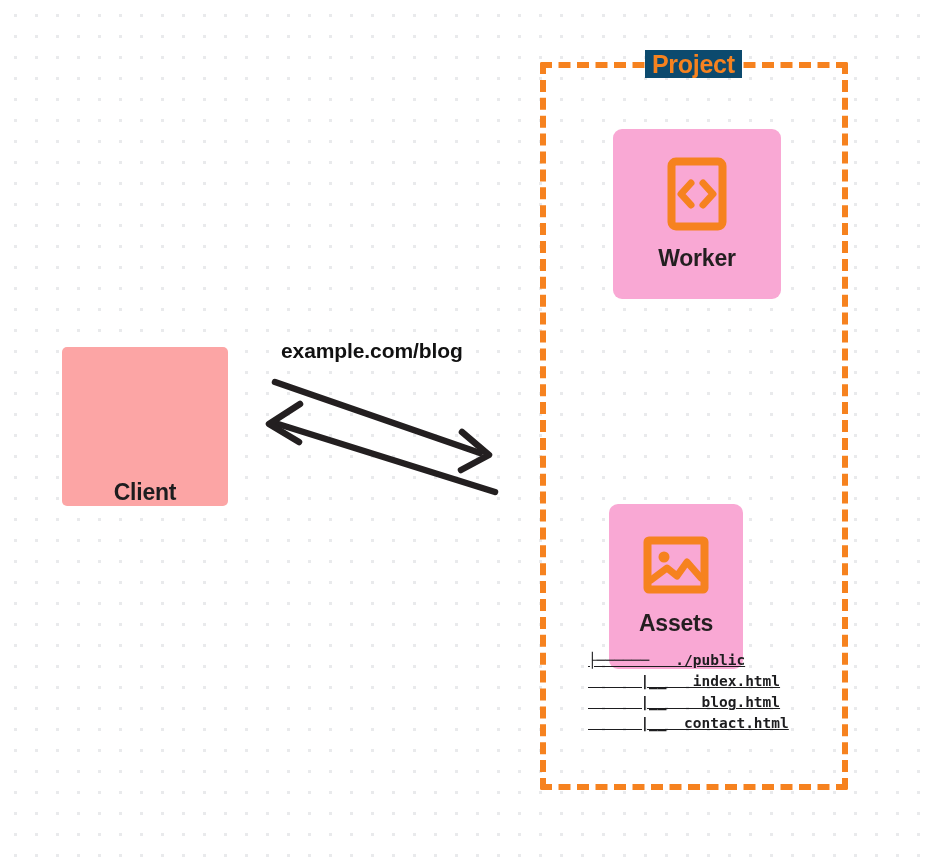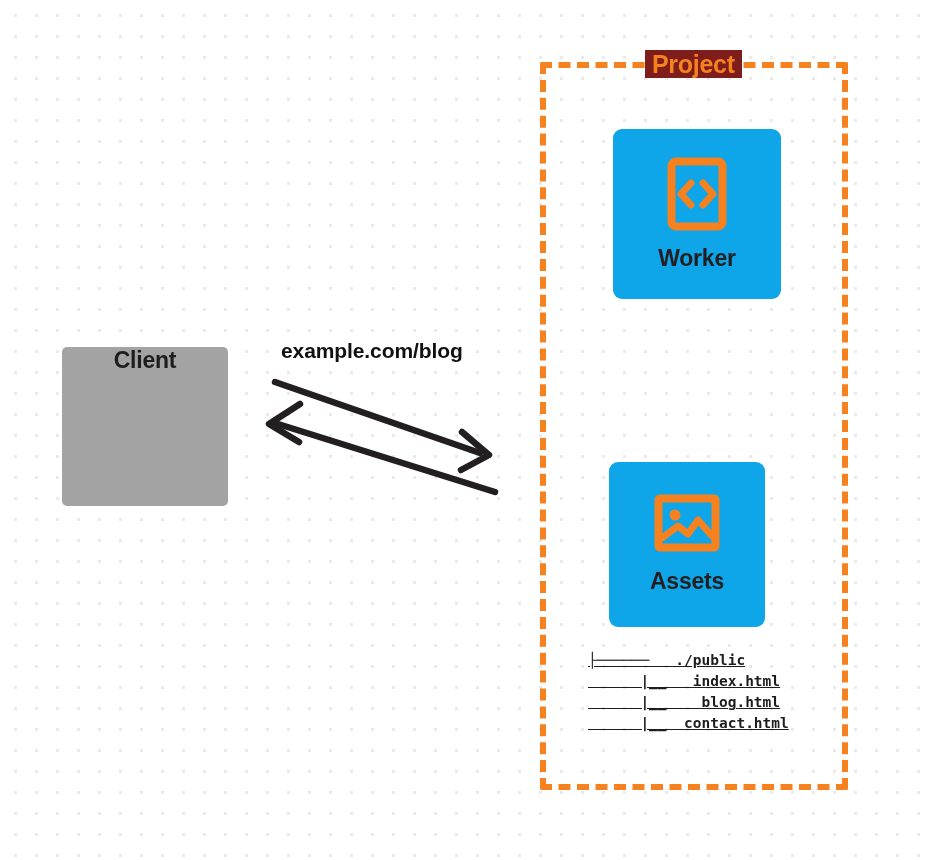--- a/index.html
+++ b/index.html
@@ -28,24 +28,24 @@
 
   
   .abs { position: absolute; }
 
   
   #client-node {
     left: 62px;
     top: 347px;
     width: 166px;
     height: 159px;
-    background: #a3a3a3;
+    background: #fca5a5;
     border-radius: 5px;
     display: flex;
-    align-items: flex-start;
+    align-items: flex-end;
     justify-content: center;
   }
   #client-node .node-label {
     font-size: 23px;
     font-weight: bold;
     color: #1d1d1f;
     letter-spacing: -0.2px;
   }
 
   
@@ -71,47 +71,47 @@
     width: 308px;
     height: 728px;
     border: 6px dashed #f6821f;
     box-sizing: border-box;
     border-radius: 2px;
   }
   #project-title {
     left: 645px;
     top: 50px;
     padding: 0 7px;
-    background: #7f1d1d;
+    background: #0c4a6e;
     font-size: 25px;
     font-weight: bold;
     color: #f6821f;
     letter-spacing: -0.3px;
     line-height: 28px;
   }
 
   
   .service-card {
-    background: #0ea5e9;
+    background: #f9a8d4;
     border-radius: 9px;
     display: flex;
     flex-direction: column;
     align-items: center;
     justify-content: center;
   }
   #worker-card {
     left: 613px;
     top: 129px;
     width: 168px;
     height: 170px;
   }
   #assets-card {
     left: 609px;
-    top: 462px;
-    width: 156px;
+    top: 504px;
+    width: 134px;
     height: 165px;
     align-items: center;
   }
   .service-icon {
     display: block;
   }
   #worker-card .service-icon { margin-bottom: 14px; }
   #assets-card .service-icon { margin-bottom: 16px; }
   .service-label {
     font-size: 23px;

